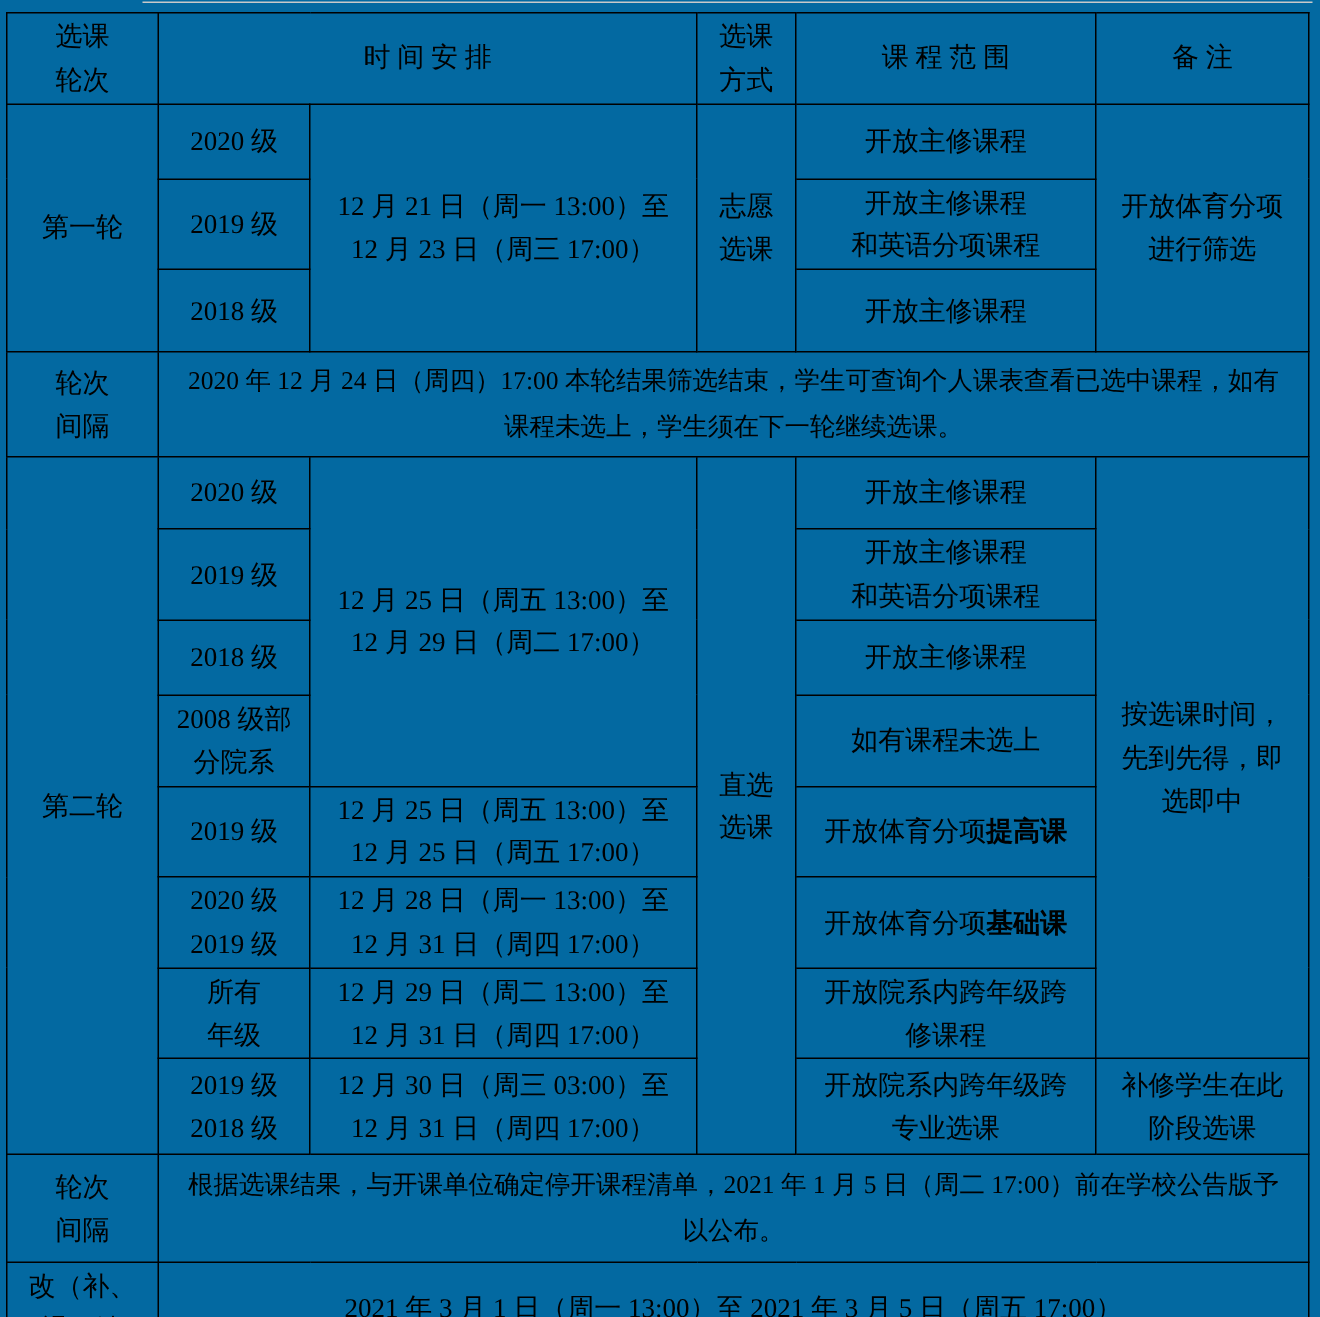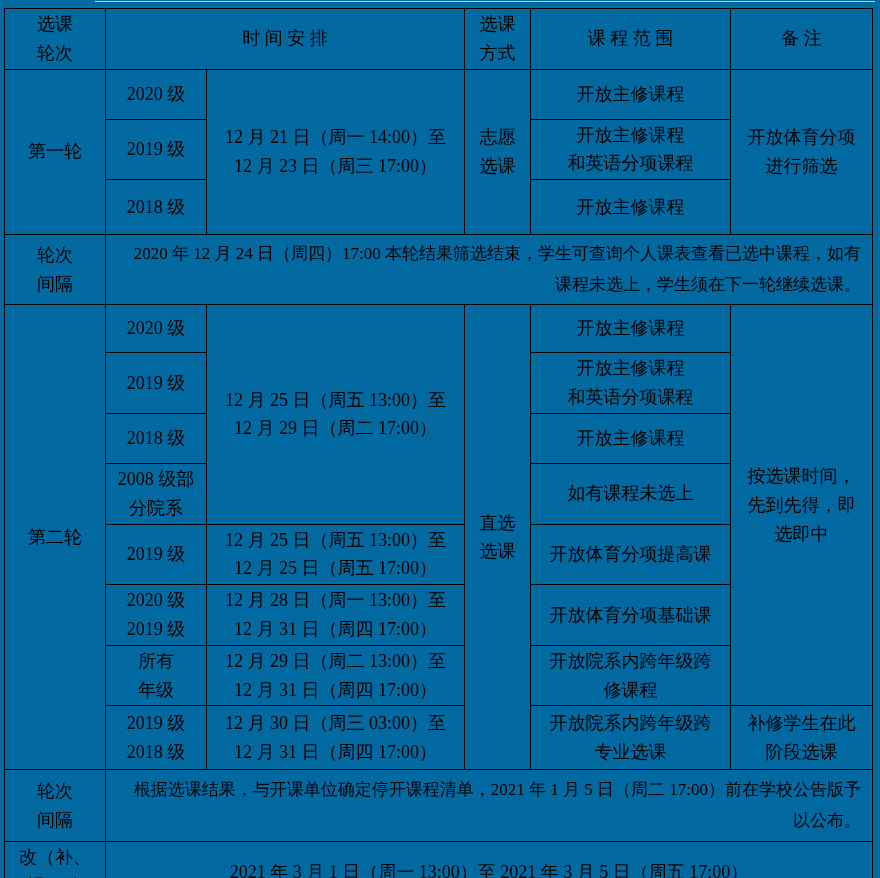--- a/index.html
+++ b/index.html
@@ -29,26 +29,26 @@
     border: 1px solid #000;
     text-align: center;
     vertical-align: middle;
     font-size: 18px;
     line-height: 1.6;
     padding: 1px 3px;
     overflow: hidden;
   }
   .pre { white-space: pre-line; }
   .para {
-    text-align: right;
+    text-align: center;
     padding: 4px 11px;
     font-size: 17px;
     line-height: 1.8;
   }
-  .bold { font-weight: normal; margin-top: 41px; }
+  .bold { font-weight: bold; margin-top: 41px; }
 </style>
 </head>
 <body>
 
 <div id="screen">
   <div class="faint-line"></div>
 
   <table class="sched">
     <colgroup>
       <col style="width:101px">
@@ -66,21 +66,21 @@
       <td colspan="2">时 间 安 排</td>
       <td class="pre">选课
 方式</td>
       <td>课 程 范 围</td>
       <td>备 注</td>
     </tr>
 
     <tr style="height:50px">
       <td rowspan="3">第一轮</td>
       <td>2020 级</td>
-      <td rowspan="3" class="pre">12 月 21 日（周一 14:00）至
+      <td rowspan="3" class="pre">12 月 21 日（周一 13:00）至
 12 月 23 日（周三 17:00）</td>
       <td rowspan="3" class="pre">志愿
 选课</td>
       <td>开放主修课程</td>
       <td rowspan="3" class="pre">开放体育分项
 进行筛选</td>
     </tr>
     <tr style="height:58px">
       <td>2019 级</td>
       <td class="pre">开放主修课程

